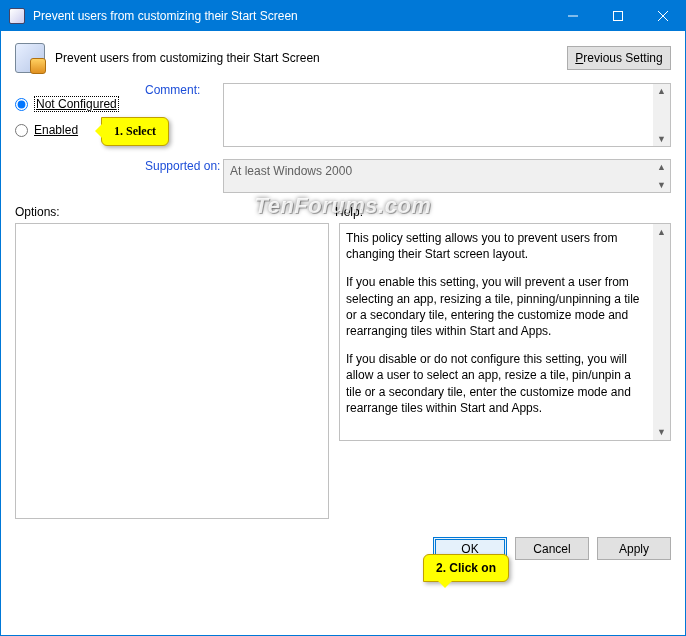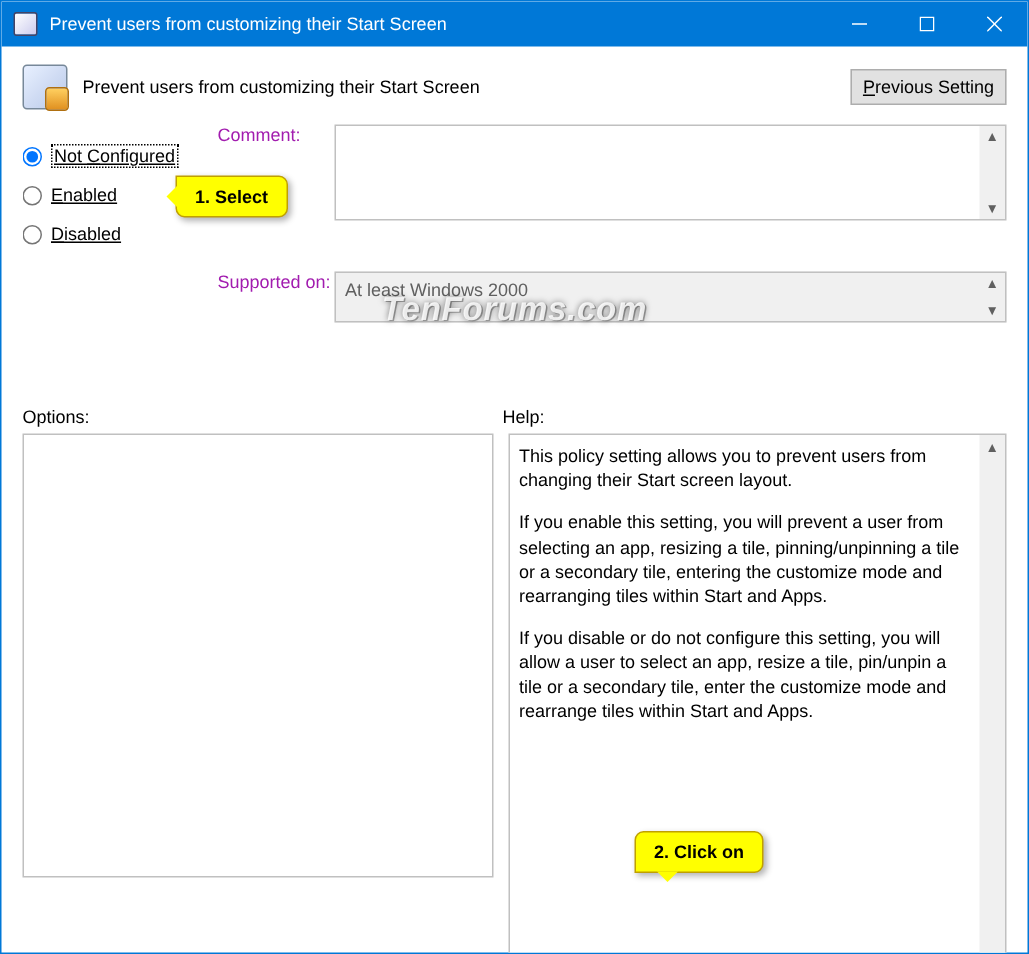--- a/index.html
+++ b/index.html
@@ -20,47 +20,47 @@
 .navbtn { width: 104px; height: 24px; background: #e1e1e1; border: 1px solid #adadad; font-size: 12px; display: flex; align-items: center; justify-content: center; }
 .ul { text-decoration: underline; }
 
 .cfg { display: flex; padding: 2px 14px 8px 14px; }
 .radios { width: 130px; padding-top: 8px; }
 .radio { display: flex; align-items: center; height: 26px; gap: 6px; font-size: 12px; text-decoration: underline; }
 .radio input { width: 13px; height: 13px; }
 .radio label .ul { text-decoration: underline; }
 .radio.focus label { border: 1px dotted #000; padding: 0 1px; }
 
-.labcol { width: 78px; font-size: 12px; color: #a21caf; }
+.labcol { width: 78px; font-size: 12px; color: #1d4ed8; }
 .comarea { flex: 1; }
 .commentbox { width: 100%; height: 64px; border: 1px solid #c0c0c0; background: #fff; position: relative; }
 .commentbox .sbar { position: absolute; right: 0; top: 0; bottom: 0; width: 17px; background: #f0f0f0; display: flex; flex-direction: column; justify-content: space-between; align-items: center; }
 .sbar .arr { font-size: 9px; color: #606060; padding: 2px 0; }
 
 .suprow { display: flex; padding: 4px 14px 4px 144px; align-items: flex-start; }
 .supbox { flex: 1; height: 34px; border: 1px solid #c0c0c0; background: #f0f0f0; color: #606060; position: relative; padding: 4px 20px 4px 6px; font-size: 12px; }
 .supbox .sbar { position: absolute; right: 0; top: 0; bottom: 0; width: 17px; background: #f0f0f0; display: flex; flex-direction: column; justify-content: space-between; align-items: center; }
 
-.headrow { display: flex; padding: 8px 14px 4px 14px; margin-top: 44px; }
+.headrow { display: flex; padding: 8px 14px 4px 14px; }
 .headrow .optlbl { width: 320px; font-size: 12px; }
 .headrow .hlplbl { font-size: 12px; }
 
 .panes { display: flex; padding: 0 14px 10px 14px; gap: 10px; }
 .pane { border: 1px solid #c0c0c0; background: #fff; position: relative; }
 .optpane { width: 314px; height: 296px; }
-.hlppane { flex: 1; height: 360px; padding: 6px 22px 6px 6px; font-size: 12px; line-height: 1.35; }
+.hlppane { flex: 1; height: 218px; padding: 6px 22px 6px 6px; font-size: 12px; line-height: 1.35; }
 .hlppane .sbar { position: absolute; right: 0; top: 0; bottom: 0; width: 17px; background: #f0f0f0; display: flex; flex-direction: column; justify-content: space-between; align-items: center; }
 .para { margin-bottom: 12px; }
 
 .btnrow { display: flex; justify-content: flex-end; gap: 8px; padding: 8px 14px 12px 18px; }
 .dlgbtn { width: 74px; height: 23px; background: #e1e1e1; border: 1px solid #adadad; font-size: 12px; display: flex; align-items: center; justify-content: center; }
 .dlgbtn.focus { border: 1px solid #0078d7; outline: 1px solid #0078d7; outline-offset: -3px; background: #e5f1fb; }
 
 .callout { position: absolute; background: #ffff00; border: 1px solid #c0a000; border-radius: 6px; padding: 6px 12px; font-size: 12px; font-weight: bold; box-shadow: 2px 2px 4px rgba(0,0,0,0.3); z-index: 10; }
-.callout.c1 { top: 116px; left: 116px; border-top-left-radius: 0; }
+.callout.c1 { top: 116px; left: 100px; border-top-left-radius: 0; font-family: Liberation Serif, serif; }
 .callout.c1::before { content: ""; position: absolute; left: -14px; top: 6px; border: 7px solid transparent; border-right-color: #ffff00; }
 .callout.c2 { top: 553px; left: 422px; border-bottom-left-radius: 0; }
 .callout.c2::before { content: ""; position: absolute; left: 14px; bottom: -14px; border: 7px solid transparent; border-top-color: #ffff00; }
 
 .watermark { position: absolute; top: 192px; left: 0; right: 0; text-align: center; font-size: 22px; font-weight: bold; font-style: italic; color: rgba(255,255,255,0.85); text-shadow: 0 0 4px rgba(0,0,0,0.5), 1px 1px 0 rgba(0,0,0,0.3); pointer-events: none; z-index: 5; letter-spacing: 0.5px; }
 </style>
 </head>
 <body>
 
 <div class="titlebar">
@@ -98,24 +98,20 @@
 
 <div class="cfg">
   <div class="radios">
     <div class="radio focus">
       <input type="radio" name="st" checked="" style="">
       <label>Not <span class="ul">C</span>onfigured</label>
     </div>
     <div class="radio">
       <input type="radio" name="st" style="">
       <label><span class="ul">E</span>nabled</label>
-    </div>
-    <div class="radio">
-      <input type="radio" name="st" style="">
-      <label><span class="ul">D</span>isabled</label>
     </div>
   </div>
   <div class="labcol">Comment:</div>
   <div class="comarea">
     <div class="commentbox">
       <div class="sbar">
           <span class="arr">▲</span>
           <span class="arr">▼</span>
         </div>
     </div>

